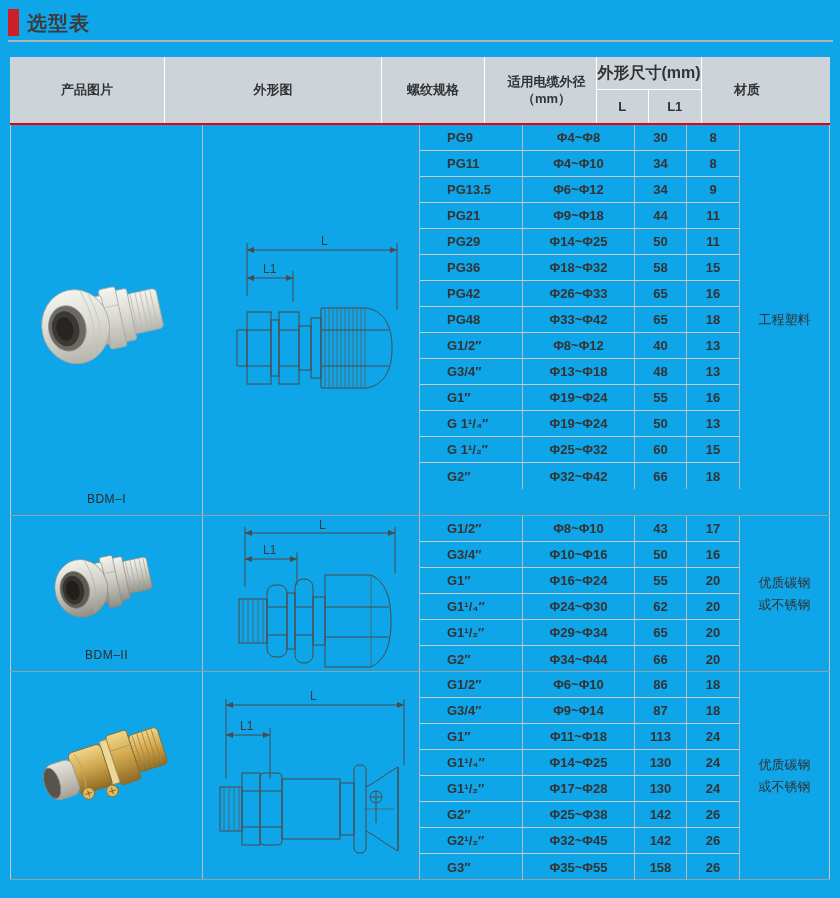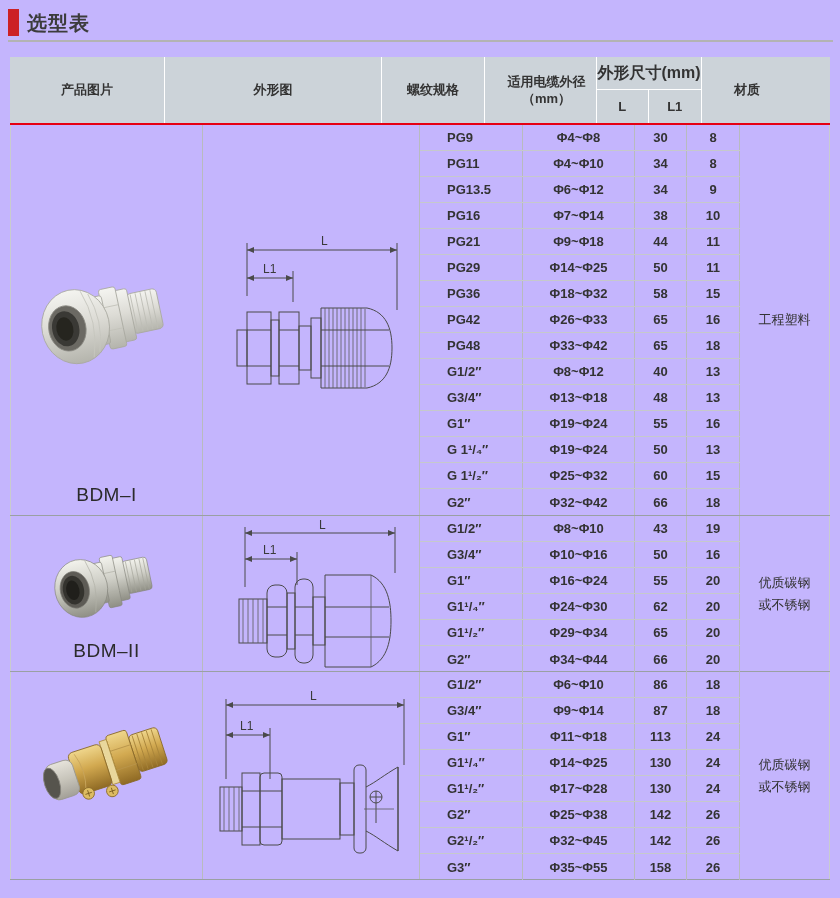--- a/index.html
+++ b/index.html
@@ -1,16 +1,16 @@
 <!DOCTYPE html>
 <html><head>
 <meta charset="utf-8">
 <style>
   html,body{margin:0;padding:0;background:#fff;}
-  .page{position:relative;width:840px;height:898px;background:#c4b5fd;overflow:hidden;
+  .page{position:relative;width:840px;height:898px;background:#0ea5e9;overflow:hidden;
         font-family:"Liberation Sans","DejaVu Sans",sans-serif;color:#333;}
   
   .title-block{position:absolute;left:0;top:0;width:840px;height:46px;}
   .title-bar{position:absolute;left:8px;top:9px;width:11px;height:27px;background:#cc2026;}
   .title-text{position:absolute;left:27px;top:10px;font-size:20px;font-weight:bold;color:#3c3c3c;letter-spacing:1px;}
   .title-rule{position:absolute;left:8px;top:40px;width:825px;height:2px;background:#b3b3b3;}
   
   .sel-table{position:absolute;left:10px;top:57px;width:820px;border-bottom:1px solid #9aa0a3;}
   .hdr{display:flex;height:68px;background:#ccd3d9;border-bottom:2px solid #e60012;box-sizing:border-box;}
   .hcell{box-sizing:border-box;display:flex;align-items:center;justify-content:center;text-align:center;
@@ -36,21 +36,21 @@
   .spec-row{display:flex;height:26px;box-sizing:border-box;border-bottom:1px solid #c6c9cb;font-weight:bold;}
   .spec-row:last-child{border-bottom:none;}
   .cell{box-sizing:border-box;display:flex;align-items:center;font-size:13px;color:#333;border-right:1px solid #b8bbbe;}
   .c-spec{width:103px;padding-left:27px;justify-content:flex-start;}
   .c-od{width:112px;justify-content:center;}
   .c-l{width:52px;justify-content:center;}
   .c-l1{width:53px;justify-content:center;}
   .mat-cell{width:90px;box-sizing:border-box;border-right:1px solid #c9ccce;
             display:flex;align-items:center;justify-content:center;
             font-size:13px;color:#333;white-space:pre-line;line-height:22px;}
-  .model-label{position:absolute;left:0;right:0;bottom:9px;text-align:center;font-size:19px;color:#2b2b2b;letter-spacing:.5px;}
+  .model-label{position:absolute;left:0;right:0;bottom:9px;text-align:center;font-size:12px;color:#2b2b2b;letter-spacing:.5px;}
   .g3 .model-label{bottom:6px;}
   svg text{font-family:"Liberation Sans","DejaVu Sans",sans-serif;}
   .dimtxt{font-size:12px;fill:#3a3a3a;}
 </style>
 </head>
 <body>
 
 <div class="page">
 
   <div class="title-block">
@@ -167,26 +167,20 @@
             <div class="cell c-l">34</div>
             <div class="cell c-l1">8</div>
           </div>
           <div class="spec-row">
             <div class="cell c-spec">PG13.5</div>
             <div class="cell c-od">Φ6~Φ12</div>
             <div class="cell c-l">34</div>
             <div class="cell c-l1">9</div>
           </div>
           <div class="spec-row">
-            <div class="cell c-spec">PG16</div>
-            <div class="cell c-od">Φ7~Φ14</div>
-            <div class="cell c-l">38</div>
-            <div class="cell c-l1">10</div>
-          </div>
-          <div class="spec-row">
             <div class="cell c-spec">PG21</div>
             <div class="cell c-od">Φ9~Φ18</div>
             <div class="cell c-l">44</div>
             <div class="cell c-l1">11</div>
           </div>
           <div class="spec-row">
             <div class="cell c-spec">PG29</div>
             <div class="cell c-od">Φ14~Φ25</div>
             <div class="cell c-l">50</div>
             <div class="cell c-l1">11</div>
@@ -313,21 +307,21 @@
           <line x1="114" y1="88" x2="178" y2="88"></line>
             <line x1="114" y1="118" x2="178" y2="118"></line>
           <line x1="160" y1="56" x2="160" y2="148" stroke="#5a5a5a" stroke-width="0.8"></line>
         </svg>
       </div>
       <div class="rows">
           <div class="spec-row">
             <div class="cell c-spec">G1/2″</div>
             <div class="cell c-od">Φ8~Φ10</div>
             <div class="cell c-l">43</div>
-            <div class="cell c-l1">19</div>
+            <div class="cell c-l1">17</div>
           </div>
           <div class="spec-row">
             <div class="cell c-spec">G3/4″</div>
             <div class="cell c-od">Φ10~Φ16</div>
             <div class="cell c-l">50</div>
             <div class="cell c-l1">16</div>
           </div>
           <div class="spec-row">
             <div class="cell c-spec">G1″</div>
             <div class="cell c-od">Φ16~Φ24</div>

